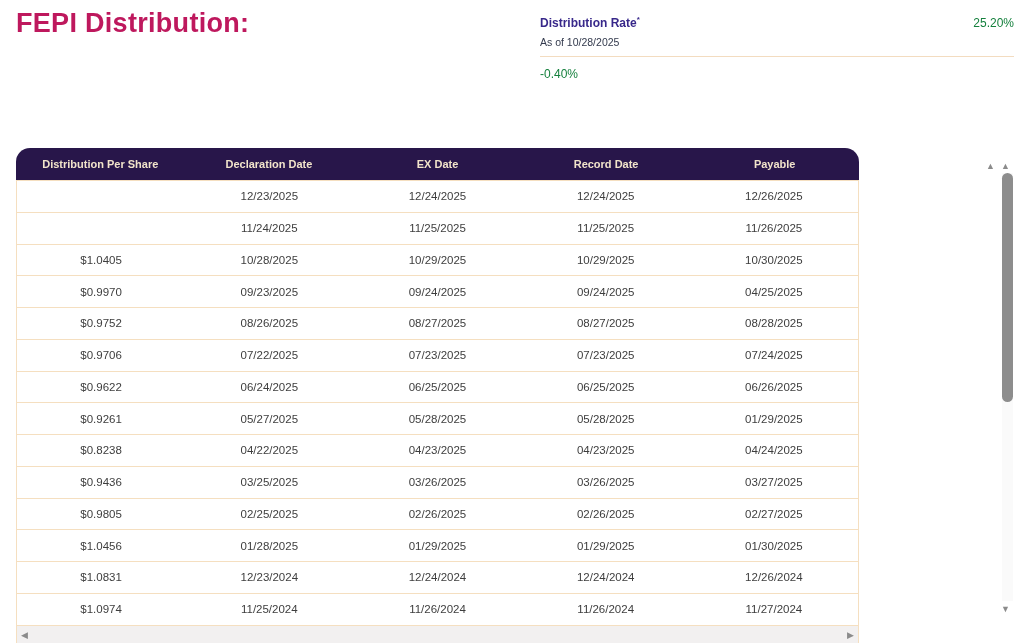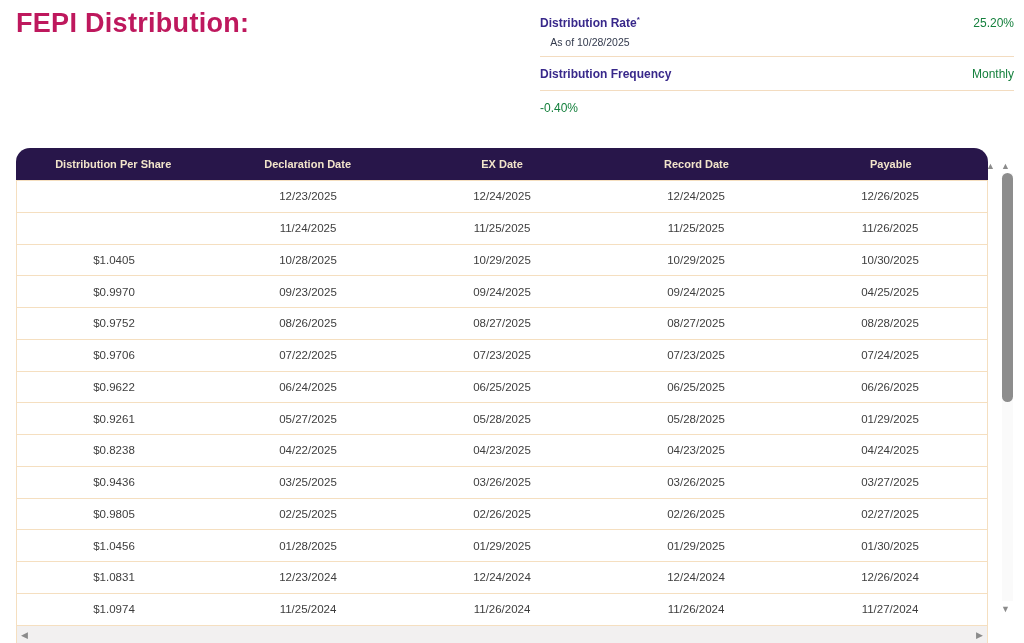--- a/index.html
+++ b/index.html
@@ -24,30 +24,30 @@
   .stat-row {
     display: flex; justify-content: space-between; align-items: flex-start;
     padding: 9px 0 8px 0;
   }
   .stat-row + .stat-row { border-top: 1px solid #f3dcc0; }
   .stat-label {
     font-size: 12px; font-weight: bold; color: #38288a; line-height: 1.25;
   }
   .stat-label sup { font-size: 8px; color: #38288a; }
   .stat-asof {
-    font-size: 10.5px; color: #333a4d; margin-top: 5px; min-height: 0; text-align: center;
+    font-size: 10.5px; color: #333a4d; margin-top: 5px; min-height: 0;
   }
   .stat-asof:empty { display: none; }
   .stat-value {
     font-size: 12px; color: #15803d; padding-top: 1px; white-space: nowrap;
   }
 
   
   .table-card {
-    position: absolute; left: 16px; top: 148px; width: 972px;
+    position: absolute; left: 16px; top: 148px; width: 843px;
     border-radius: 14px 14px 0 0;
   }
   .thead {
     display: grid; grid-template-columns: repeat(5, 1fr);
     height: 32px; align-items: center;
     background: #28164a; border-radius: 14px 14px 0 0;
   }
   .th {
     text-align: center; font-size: 11px; font-weight: bold; color: #f2e4cb;
   }
@@ -96,27 +96,20 @@
 
 <div class="stats">
   <div class="stat-row">
     <div class="stat-left">
       <div class="stat-label"><span>Distribution Rate</span><sup>*</sup></div>
       <div class="stat-asof">As of 10/28/2025</div>
     </div>
     <div class="stat-value">25.20%</div>
   </div>
   <div class="stat-row">
-    <div class="stat-left">
-      <div class="stat-label"><span>Distribution Frequency</span><sup></sup></div>
-
-    </div>
-    <div class="stat-value">Monthly</div>
-  </div>
-  <div class="stat-row">
     <div class="stat-value">-0.40%</div>
   </div>
 </div>
 
 <div class="table-card">
   <div class="thead" id="thead">
       <div class="th">Distribution Per Share</div>
       <div class="th">Declaration Date</div>
       <div class="th">EX Date</div>
       <div class="th">Record Date</div>

